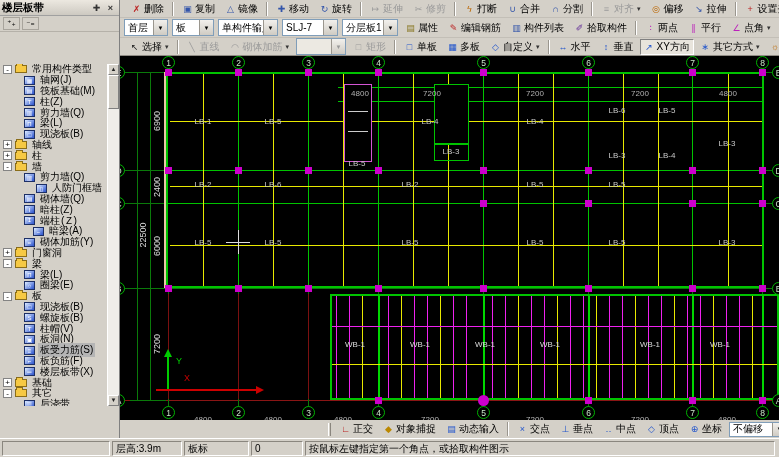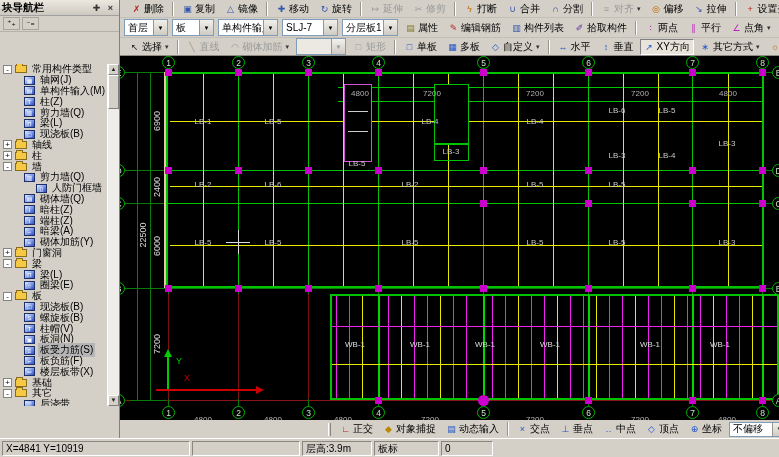--- a/index.html
+++ b/index.html
@@ -82,21 +82,21 @@
   #statusbar { position:absolute; left:0; top:438px; width:779px; height:19px;
     background:#d4d0c8; border-top:1px solid #fff; display:flex; align-items:center; padding:1px 2px; }
   .seg { height:15px; border:1px solid; border-color:#8a867e #fff #fff #8a867e;
     font-size:10px; line-height:13px; padding:0 3px; margin-right:2px; overflow:hidden; flex:none; }
 </style>
 </head>
 <body>
 
 <div id="panel">
   <div class="panel-title">
-    <span>块导航栏</span>
+    <span>楼层板带</span>
     <span class="sp"></span>
     <span class="tt-btn">✚</span>
     <span class="tt-btn">×</span>
   </div>
   <div class="mini-bar">
     <span class="mini-btn">⁺₊</span>
     <span class="mini-btn">⁻₌</span>
   </div>
   <div id="tree">
       <div class="trow" style="padding-left: 2px;">
@@ -105,21 +105,21 @@
         <span class="tlabel">常用构件类型</span>
       </div>
       <div class="trow" style="padding-left: 11px;">
         <span class="tspace"></span>
         <span class="lico">▦</span>
         <span class="tlabel">轴网(J)</span>
       </div>
       <div class="trow" style="padding-left: 11px;">
         <span class="tspace"></span>
         <span class="lico">▤</span>
-        <span class="tlabel">单构件输入(M)</span>
+        <span class="tlabel">筏板基础(M)</span>
       </div>
       <div class="trow" style="padding-left: 11px;">
         <span class="tspace"></span>
         <span class="lico">T</span>
         <span class="tlabel">柱(Z)</span>
       </div>
       <div class="trow" style="padding-left: 11px;">
         <span class="tspace"></span>
         <span class="lico">▥</span>
         <span class="tlabel">剪力墙(Q)</span>
@@ -162,26 +162,26 @@
       <div class="trow" style="padding-left: 11px;">
         <span class="tspace"></span>
         <span class="lico">▤</span>
         <span class="tlabel">砌体墙(Q)</span>
       </div>
       <div class="trow" style="padding-left: 11px;">
         <span class="tspace"></span>
         <span class="lico">I</span>
         <span class="tlabel">暗柱(Z)</span>
       </div>
-      <div class="trow" style="padding-left: 11px;">
+      <div class="trow" style="padding-left: 11px; font-family: Liberation Mono, monospace;">
         <span class="tspace"></span>
         <span class="lico">I</span>
         <span class="tlabel">端柱(Z)</span>
       </div>
-      <div class="trow" style="padding-left: 11px;">
+      <div class="trow" style="padding-left: 20px;">
         <span class="tspace"></span>
         <span class="lico">−</span>
         <span class="tlabel">暗梁(A)</span>
       </div>
       <div class="trow" style="padding-left: 11px;">
         <span class="tspace"></span>
         <span class="lico">≈</span>
         <span class="tlabel">砌体加筋(Y)</span>
       </div>
       <div class="trow" style="padding-left: 2px;">
@@ -695,18 +695,18 @@
       </div>
     </div>
   <div class="dropdown" style="width:58px;height:15px;">
     <span class="dtext">不偏移</span>
     <span class="db">▼</span>
   </div>
 
 </div>
 
 <div id="statusbar">
-  <div class="seg" style="width:188px;">X=4841 Y=10919</div>
   <div class="seg" style="width:108px;"></div>
   <div class="seg" style="width:70px;">层高:3.9m</div>
   <div class="seg" style="width:65px;">板标高:-0.1m</div>
   <div class="seg" style="width:52px;">0</div>
+  <div class="seg" style="flex:1;">按鼠标左键指定第一个角点，或拾取构件图示</div>
 </div>
 
 </body></html>

